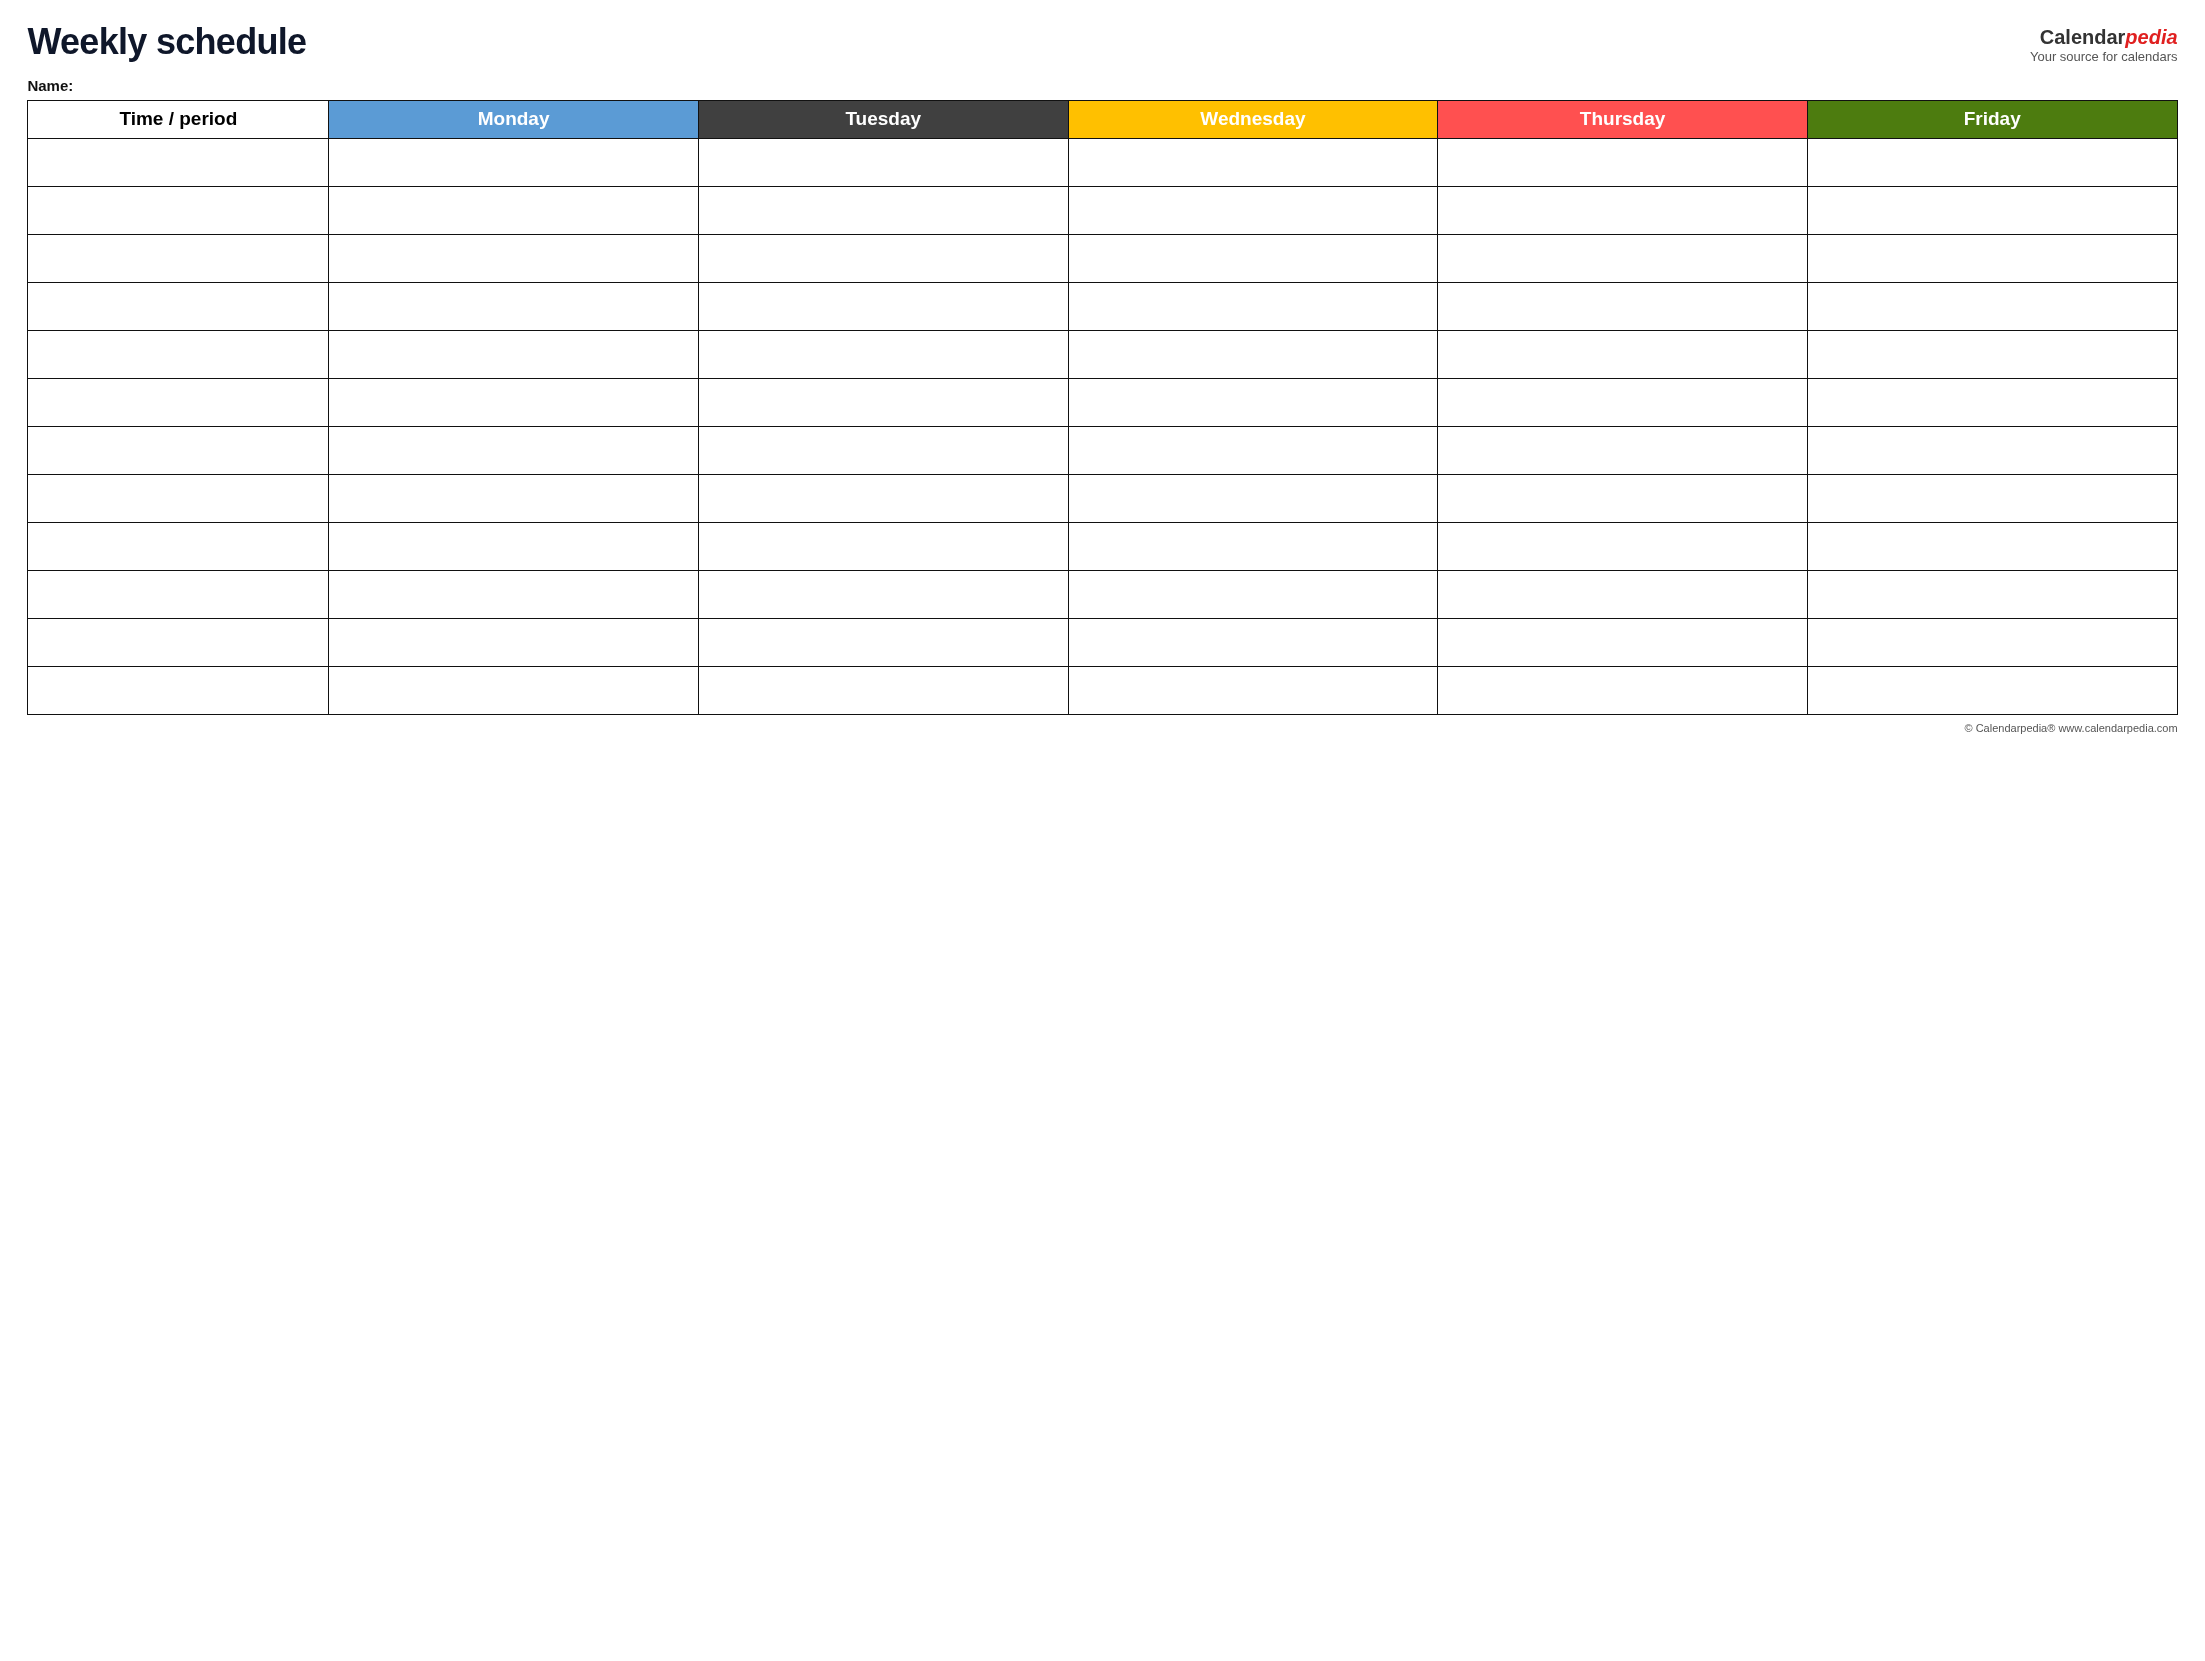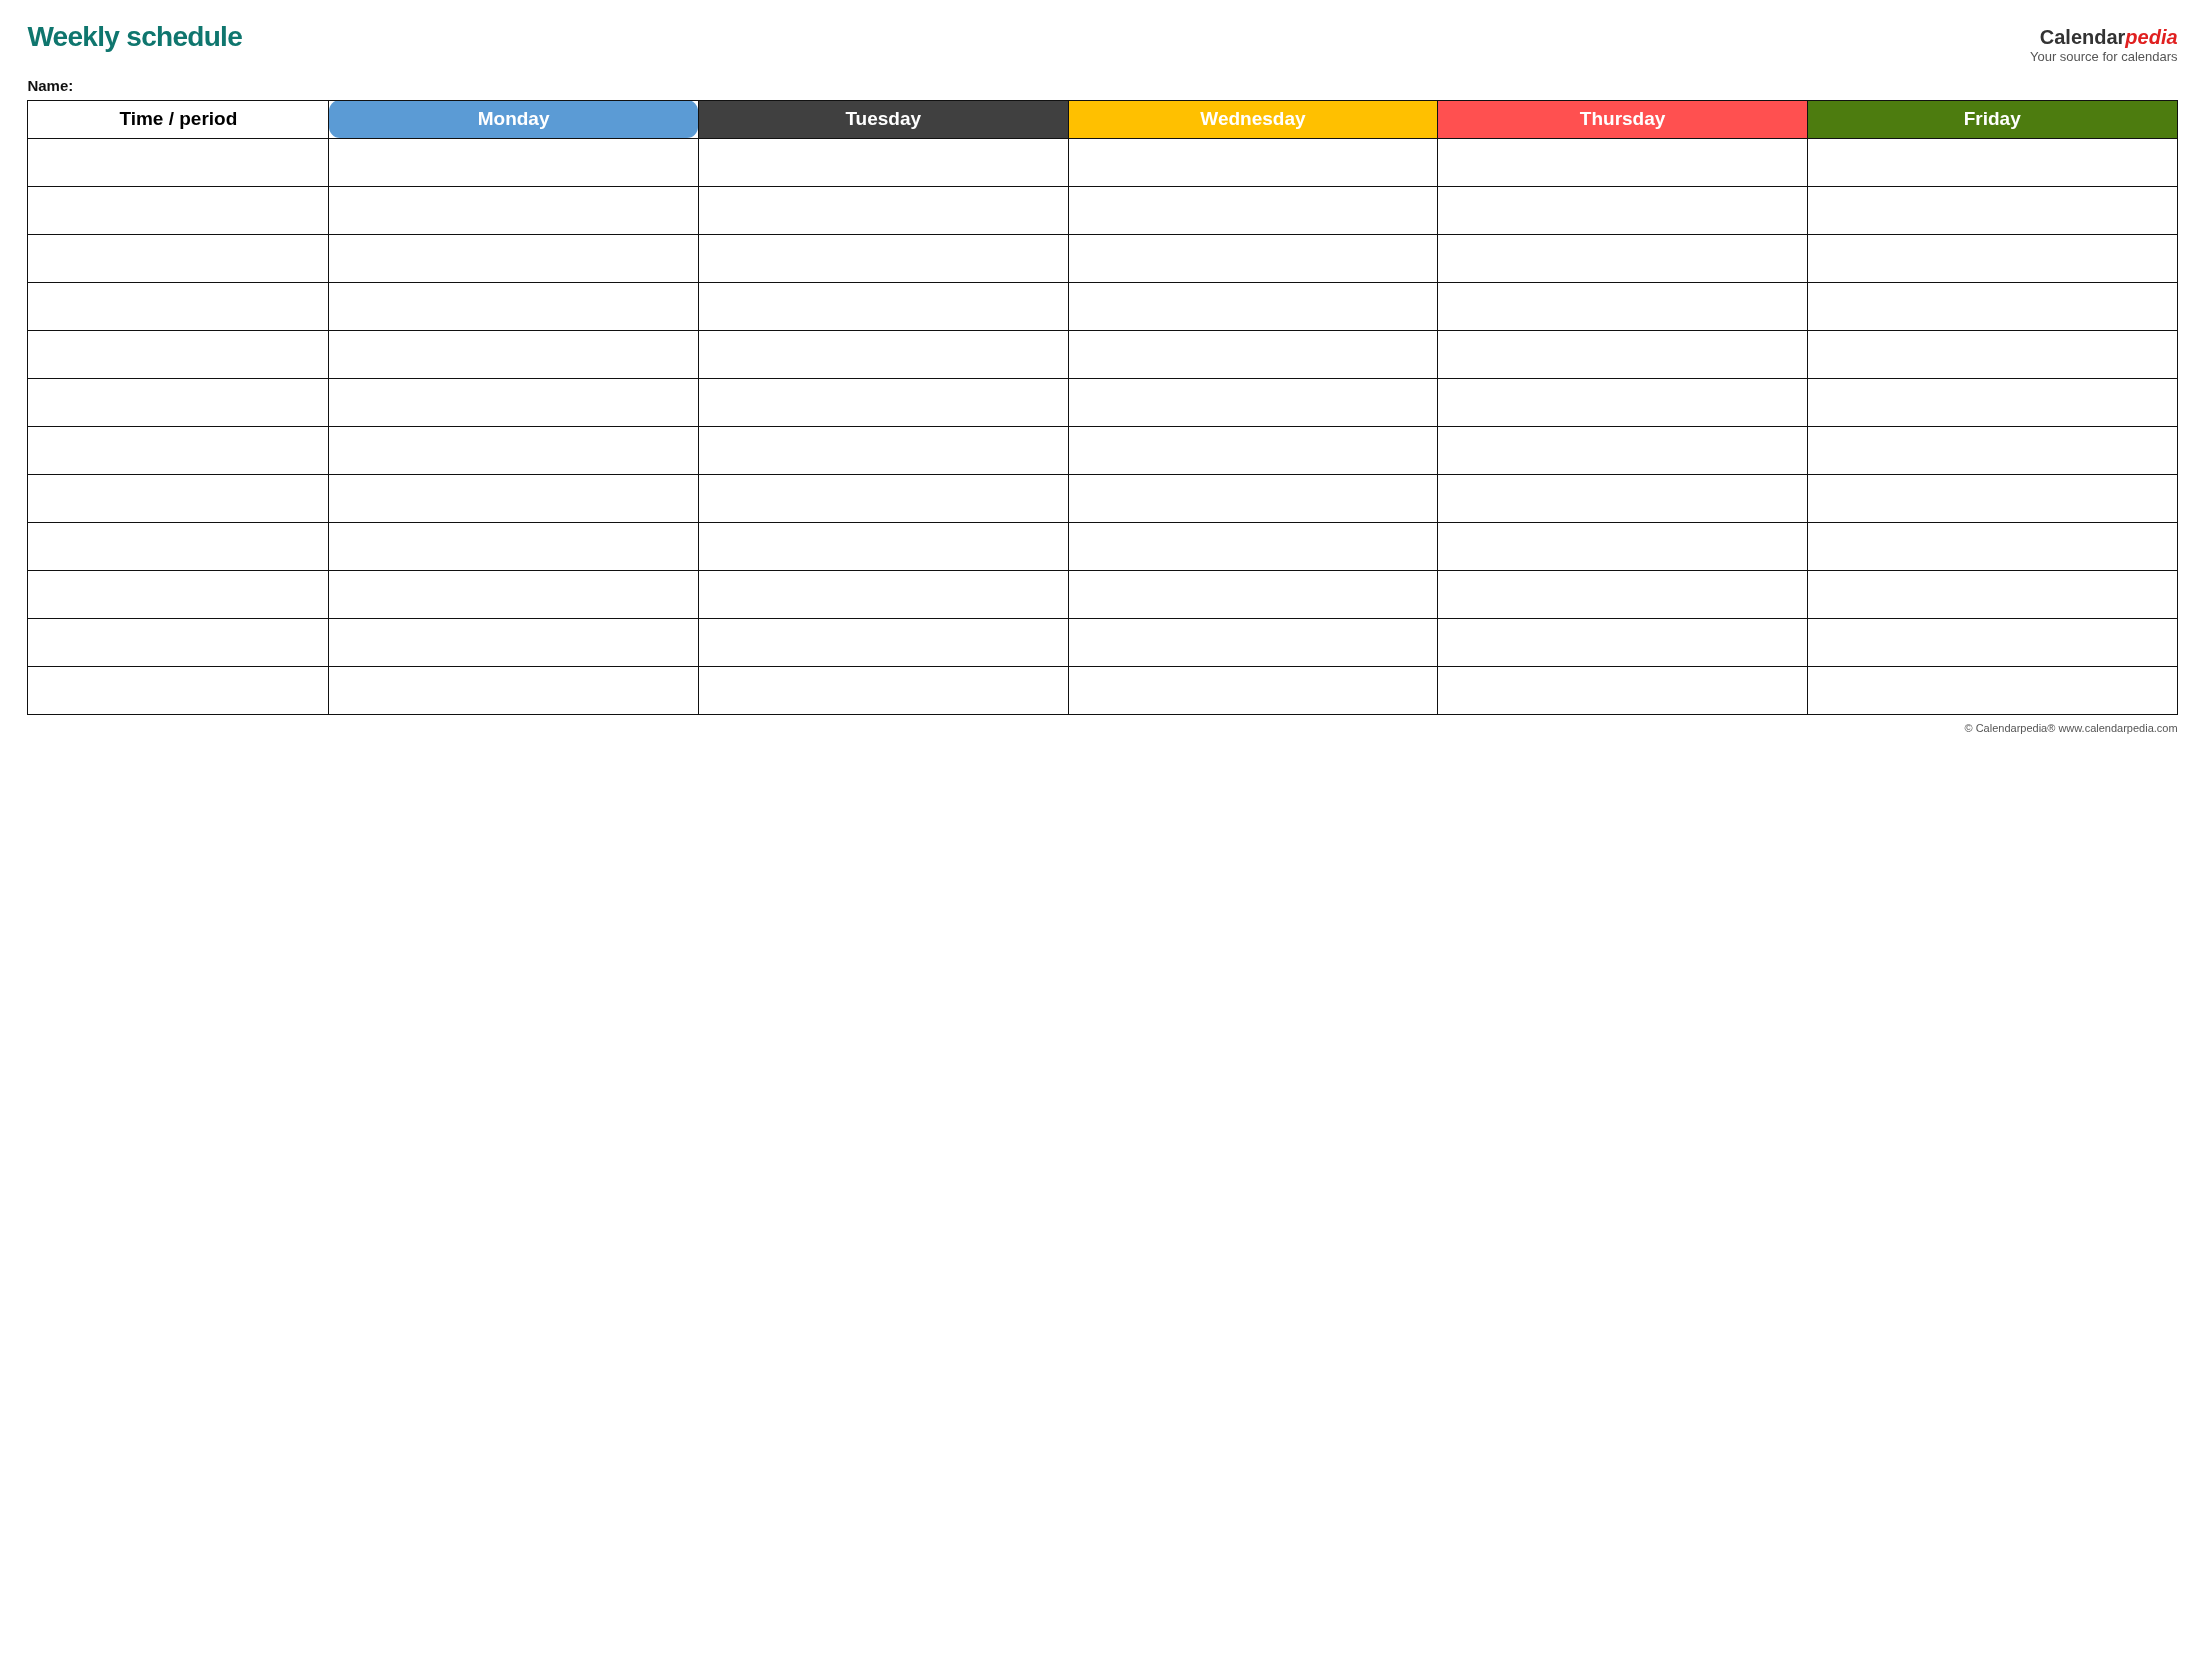--- a/index.html
+++ b/index.html
@@ -10,23 +10,23 @@
       width: 100%;
       min-height: 100vh;
     }
     .header-row {
       display: flex;
       justify-content: space-between;
       align-items: flex-start;
       margin-bottom: 12.4px;
     }
     .page-title {
-      font-size: 28px;
+      font-size: 36px;
       font-weight: 900;
-      color: #0f766e;
+      color: #0f172a;
       letter-spacing: -0.7px;
       line-height: 1.1;
     }
     .logo-block {
       text-align: right;
       line-height: 1.2;
       margin-top: 2.7px;
     }
     .logo-calendar {
       font-size: 20px;
@@ -67,21 +67,21 @@
       text-align: center;
       font-size: 19px;
       font-weight: 700;
       padding: 6.9px 2.7px;
       height: 38px;
     }
     .schedule-table tbody td {
       height: 48px;
     }
     .col-time { background: #fff; width: 14%; }
-    .col-monday { background: #5b9bd5; color: #fff; width: 17.2%; border-radius: 11px; }
+    .col-monday { background: #5b9bd5; color: #fff; width: 17.2%; }
     .col-tuesday { background: #404040; color: #fff; width: 17.2%; }
     .col-wednesday { background: #ffc000; color: #fff; width: 17.2%; }
     .col-thursday { background: #ff5050; color: #fff; width: 17.2%; }
     .col-friday { background: #4d7c0f; color: #fff; width: 17.2%; }
     .footer-text {
       margin-top: 6.9px;
       font-size: 11px;
       color: #555;
       text-align: right;
     }

